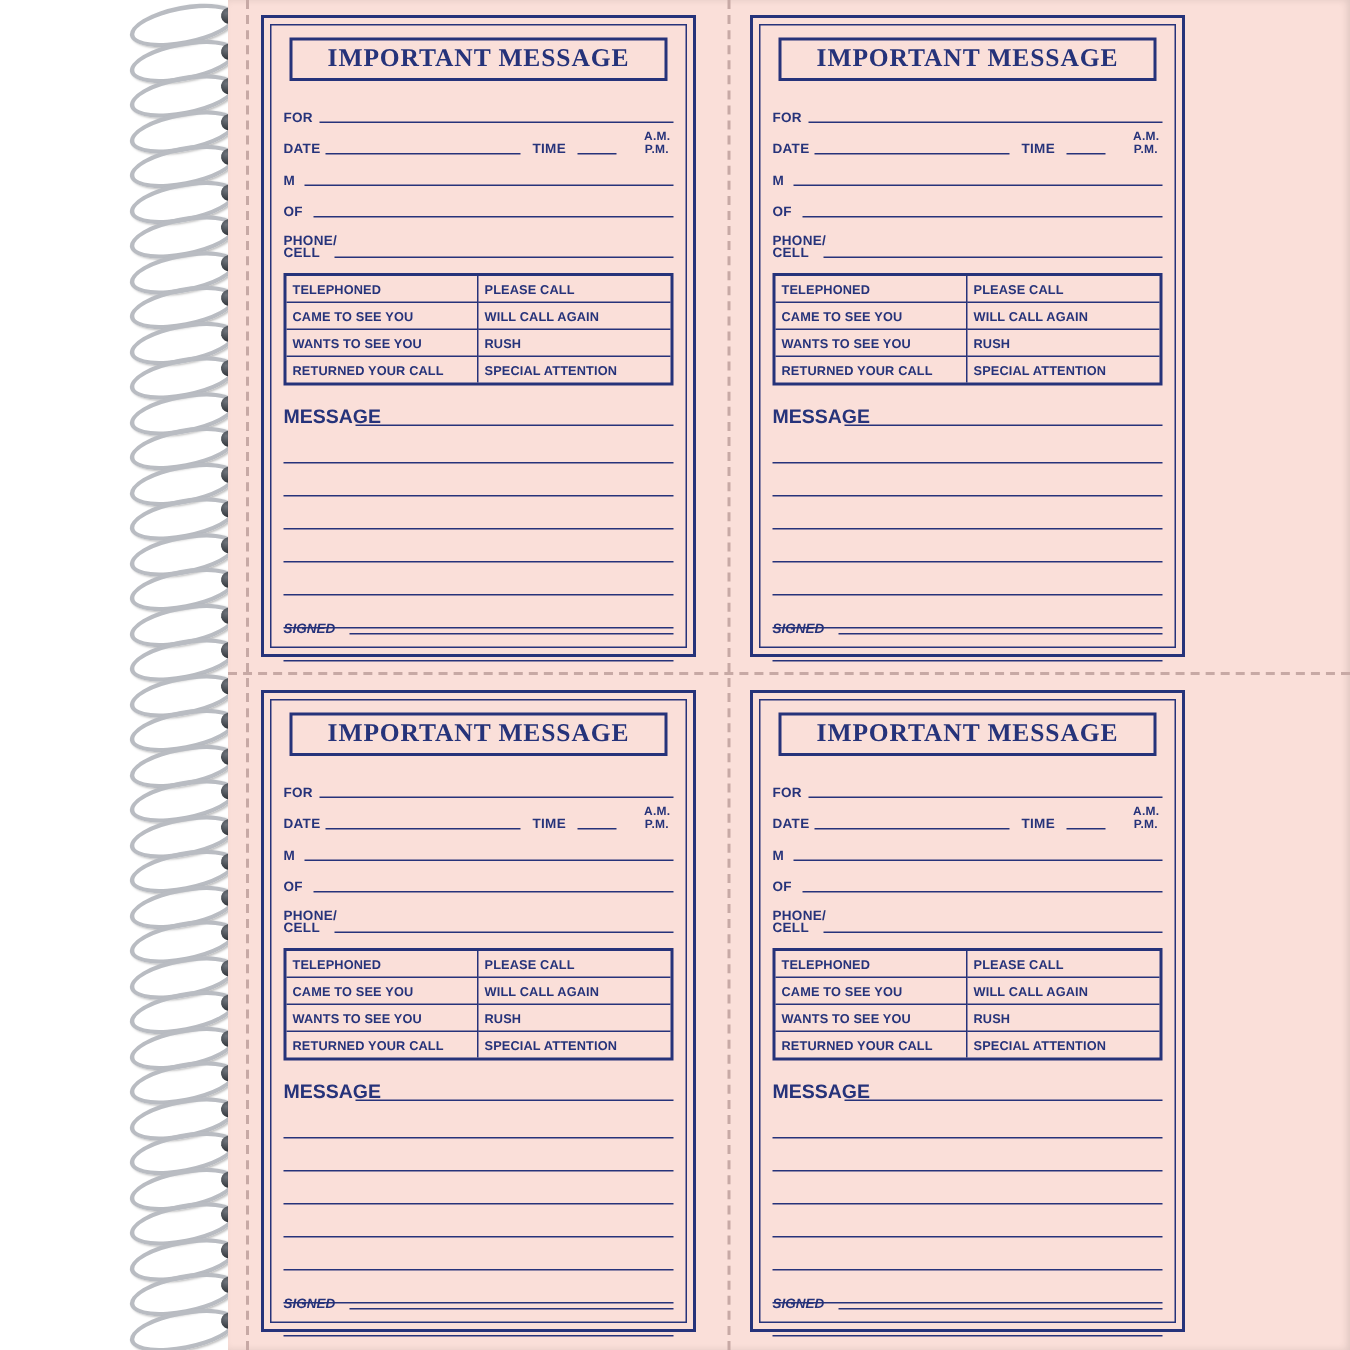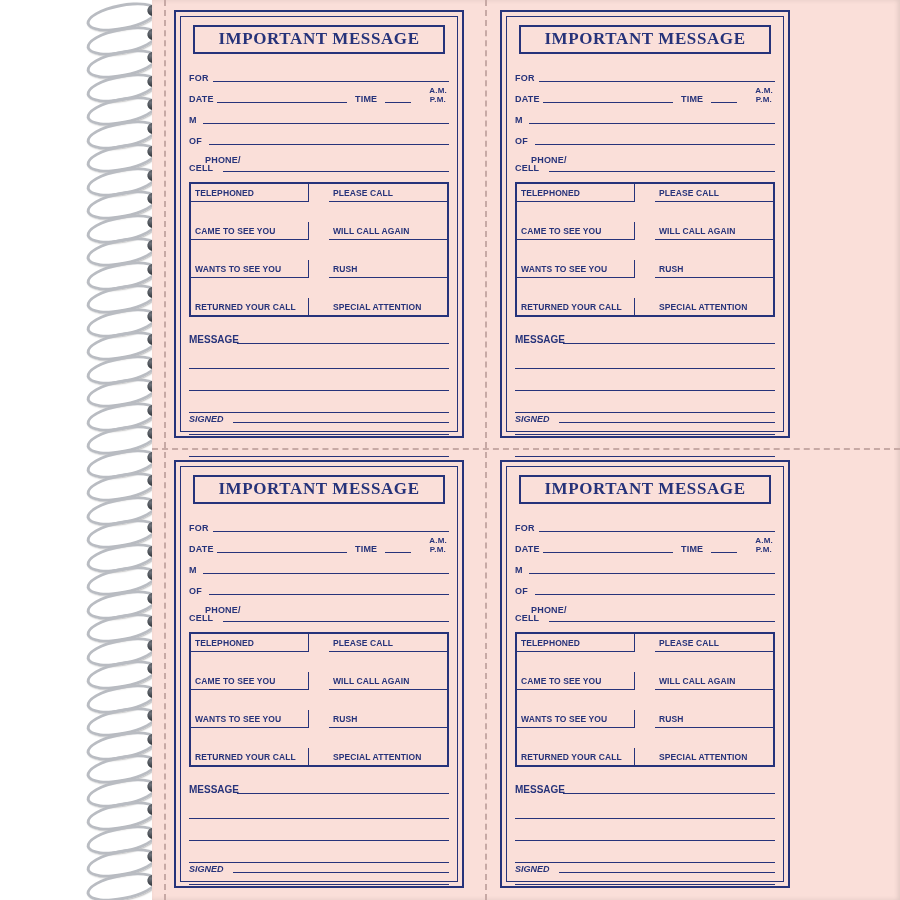--- a/index.html
+++ b/index.html
@@ -158,32 +158,31 @@
   .r-date .time   { left: 166px; bottom: 2px; position: absolute; }
   .r-date .rule.b { left: 196px; right: 38px; }
   .r-date .ampm-a { right: 2px; bottom: 11px; margin-left: 40px; }
   .r-date .ampm-p { right: 3px; bottom: 2px; }
   
   .r-m .rule { left: 14px; right: 0; }
   
   .r-of .rule { left: 20px; right: 0; }
   
   .r-phone { height: 26px; }
-  .r-phone .lbl { bottom: 9px; line-height: 9px; margin-left: 16px; }
+  .r-phone .lbl { bottom: 9px; line-height: 9px; }
   .r-phone .lbl2 { position: absolute; left: 0; bottom: 1px; line-height: 9px; }
   .r-phone .rule { left: 34px; right: 0; bottom: 2px; }
 
   
   .grid {
     margin-top: 8px;
     border: 2px solid #26337a;
     display: grid;
     grid-template-columns: 1fr 1fr;
     box-sizing: border-box;
-    gap: 20px;
   }
   .cell {
     border-right: 1px solid #26337a;
     border-bottom: 1px solid #26337a;
     font-size: 8.5px;
     font-weight: bold;
     letter-spacing: 0.1px;
     padding: 3.5px 2px 3.5px 4px;
     line-height: 10px;
     box-sizing: border-box;
@@ -193,21 +192,21 @@
   .grid .cell.last-row { border-bottom: none; }
 
   
   .message {
     position: relative;
     margin-top: 12px;
   }
   .msg-first {
     position: relative;
     height: 18px;
-    font-size: 10px;
+    font-size: 13px;
     font-weight: bold;
   }
   .msg-first .lbl { position: absolute; left: 0; bottom: 2px; }
   .msg-first .rule { position: absolute; left: 48px; right: 0; bottom: 3px; border-bottom: 1.5px solid #26337a; }
   .msg-line {
     height: 21px;
     border-bottom: 1.5px solid #26337a;
   }
 
   .signed {

